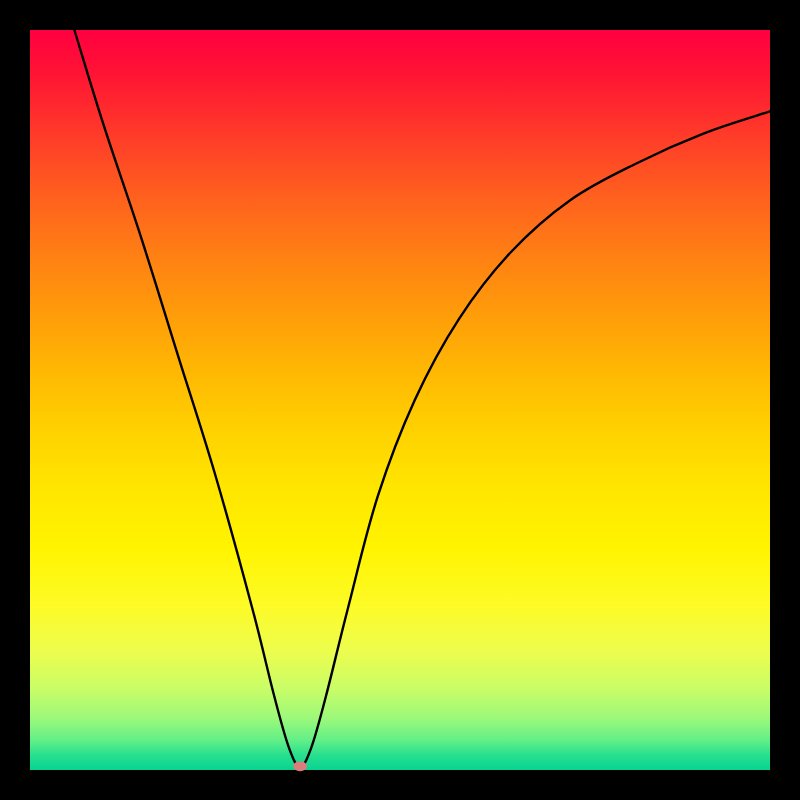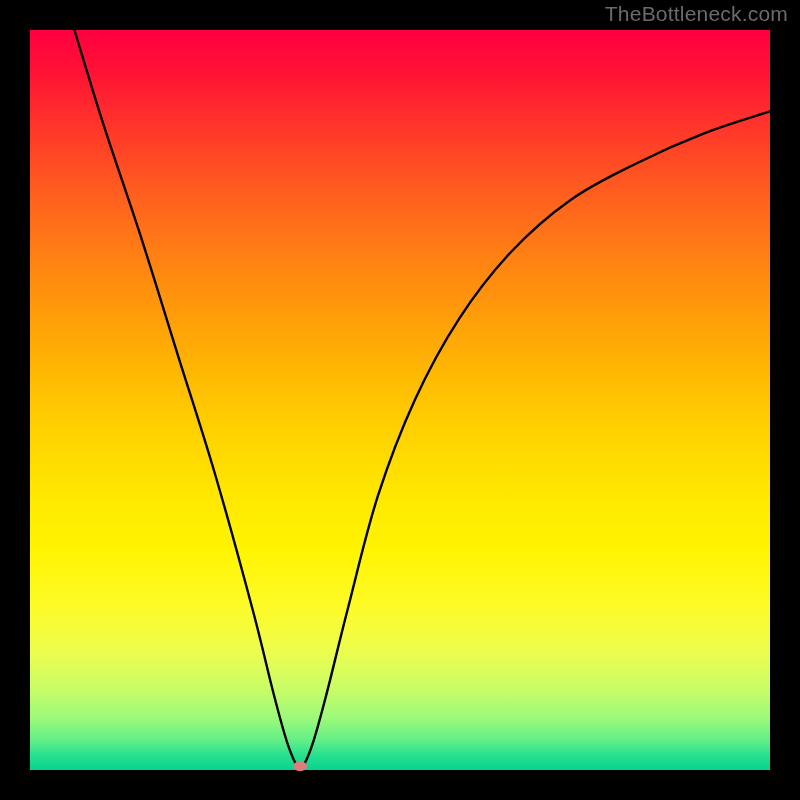--- a/index.html
+++ b/index.html
@@ -65,21 +65,20 @@
   .minpoint {
     fill: #d97e7b;
     stroke: none;
   }
 </style>
 </head>
 <body>
 
 <div class="frame">
 
-  <div class="watermark">TheBottleneck.com</div>
 
   <div class="plot-area">
     <svg class="curve" viewBox="0 0 740 740" preserveAspectRatio="none">
       <path id="curve-path" fill="none" stroke="#000" stroke-width="2.4" stroke-linecap="round" stroke-linejoin="round" d="M 44.4 0 C 49.728 17.316000000000006, 62.012 58.90400000000004, 74 96.20000000000005 C 85.988 133.49600000000004, 97.68 165.90800000000007, 111 207.20000000000005 C 124.32 248.49200000000002, 134.68 282.976, 148 325.59999999999997 C 161.32 368.22399999999993, 171.68 398.712, 185 444 C 198.32 489.288, 211.344 537.24, 222 577.2 C 232.656 617.1600000000001, 237.54000000000002 640.692, 244.20000000000002 666 C 250.86 691.308, 254.33800000000002 705.146, 259 717.8 C 263.662 730.454, 266.104 736.3, 270.09999999999997 736.3 C 274.09599999999995 736.3, 276.538 730.454, 281.2 717.8 C 285.86199999999997 705.146, 289.34 691.308, 296 666 C 302.66 640.692, 308.876 613.164, 318.2 577.2 C 327.524 541.2360000000001, 335.81199999999995 503.496, 347.79999999999995 466.2 C 359.78799999999995 428.904, 370.148 401.968, 384.8 370 C 399.452 338.032, 411.884 315.24, 429.2 288.6 C 446.51599999999996 261.96000000000004, 461.02 243.312, 481 222 C 500.98 200.688, 517.5559999999999 186.1839999999999, 540.1999999999999 170.19999999999993 C 562.8439999999999 154.21599999999995, 582.824 145.18800000000002, 606.8 133.20000000000005 C 630.776 121.21200000000006, 649.424 112.92400000000004, 673.4 103.60000000000002 C 697.376 94.27600000000001, 728.012 85.39599999999999, 740 81.39999999999998"></path>
       <ellipse id="min-marker" class="minpoint" rx="7" ry="5" cx="270.09999999999997" cy="736.3"></ellipse>
     </svg>
   </div>
 
 </div>
 

